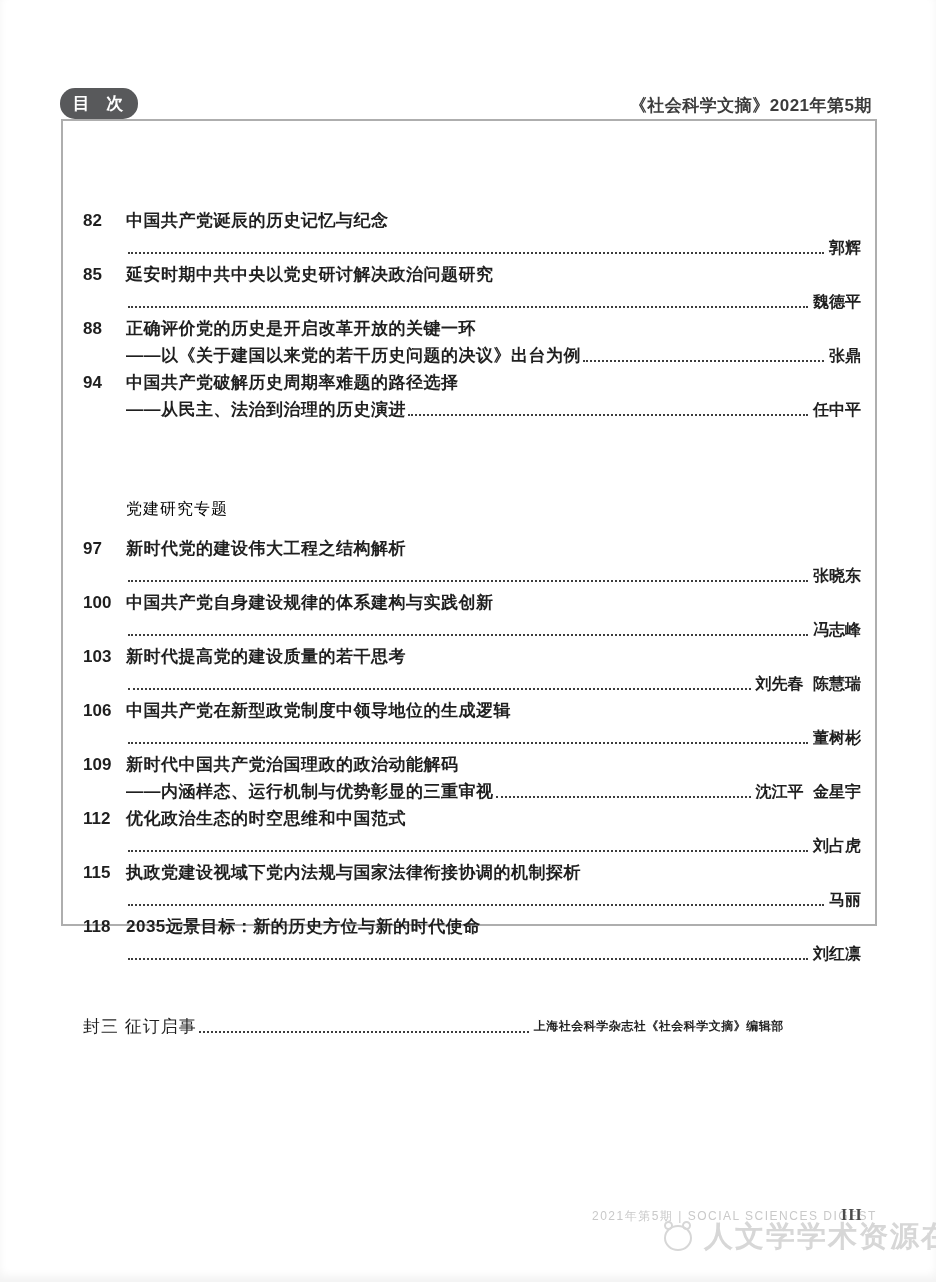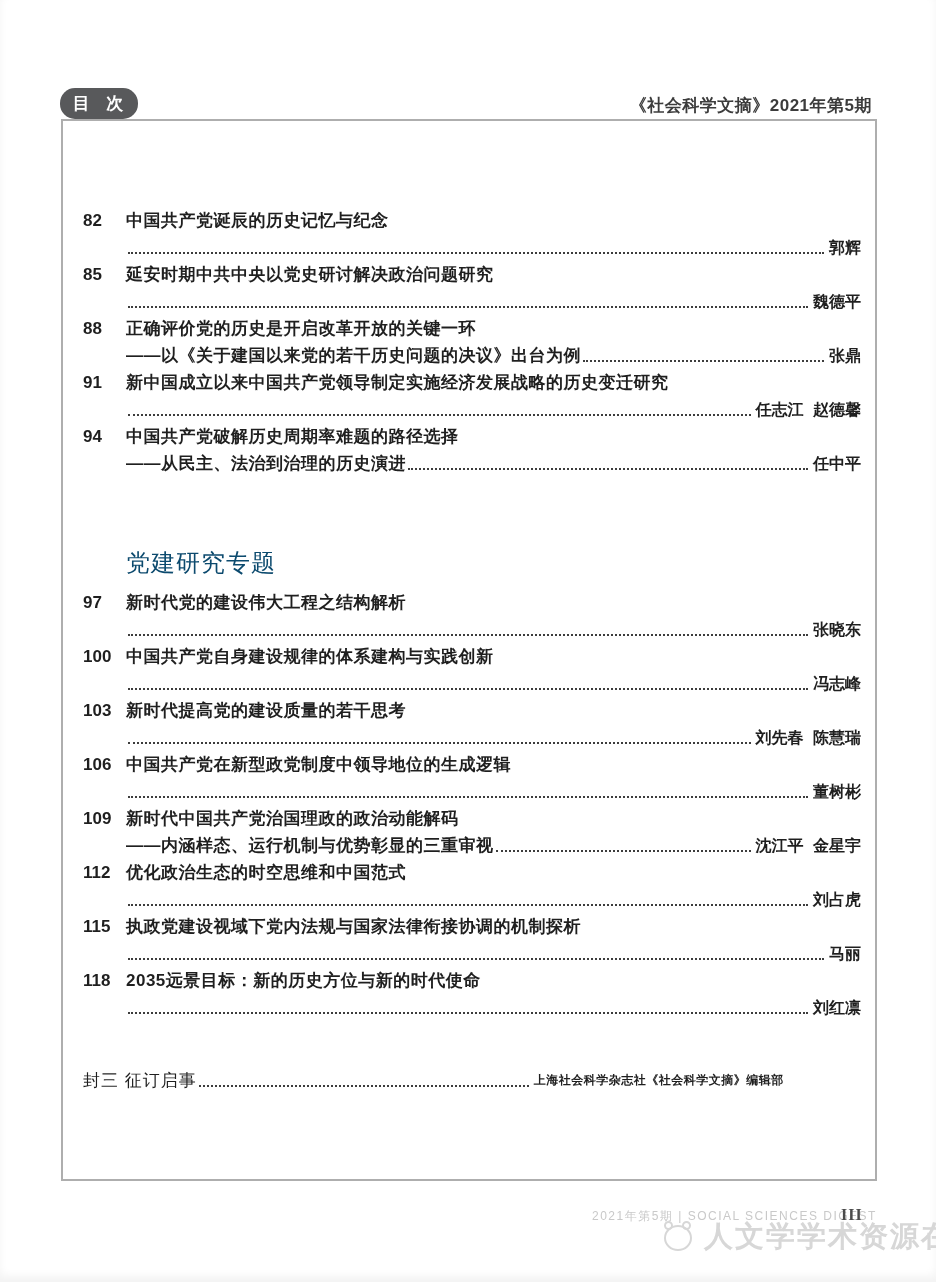--- a/index.html
+++ b/index.html
@@ -23,21 +23,21 @@
     padding-left:4px;box-sizing:border-box;border-radius:15px;
   }
   .journal-issue{
     position:absolute;top:94px;right:64px;
     font-size:17px;font-weight:bold;color:#3c3c3c;
     letter-spacing:0.5px;
   }
   
   .frame{
     position:absolute;left:61px;top:119px;
-    width:816px;height:1062px;
+    width:816px;height:807px;
     border:2px solid #aeaeae;
     box-sizing:border-box;
     padding:86px 14px 0 20px;
   }
   .entry{height:54px;}
   .row-title{display:flex;align-items:baseline;line-height:27px;}
   .no{
     min-width:34px;margin-right:9px;
     font-size:17px;font-weight:bold;white-space:nowrap;
   }
@@ -48,21 +48,21 @@
   }
   .subtitle{font-size:17px;font-weight:bold;white-space:nowrap;letter-spacing:0.5px;}
   .dots{
     flex:1;
     border-bottom:2px dotted #3d3d3d;
     margin:0 5px 7px 2px;
     min-width:20px;
   }
   .authors{font-size:16px;font-weight:bold;white-space:nowrap;word-spacing:5px;}
   .section-heading{
-    font-size:24px;color:#0c4a6e;font-weight:normal;
+    font-size:16px;color:#000000;font-weight:normal;
     letter-spacing:1px;
     line-height:27px;
     margin:72px 0 13px 0;
     padding-left:43px;
   }
   .backmatter-row{
     display:flex;align-items:flex-end;line-height:27px;
     margin-top:46px;
   }
   .bm-label{font-size:17px;font-weight:normal;white-space:nowrap;letter-spacing:1px;}
@@ -141,30 +141,20 @@
             <span class="title">正确评价党的历史是开启改革开放的关键一环</span>
           </div>
           <div class="row-leader">
             <span class="subtitle">——以《关于建国以来党的若干历史问题的决议》出台为例</span>
             <span class="dots"></span>
             <span class="authors">张鼎</span>
           </div>
         </div>
         <div class="entry">
           <div class="row-title">
-            <span class="no">91</span>
-            <span class="title">新中国成立以来中国共产党领导制定实施经济发展战略的历史变迁研究</span>
-          </div>
-          <div class="row-leader">
-            <span class="dots"></span>
-            <span class="authors">任志江 赵德馨</span>
-          </div>
-        </div>
-        <div class="entry">
-          <div class="row-title">
             <span class="no">94</span>
             <span class="title">中国共产党破解历史周期率难题的路径选择</span>
           </div>
           <div class="row-leader">
             <span class="subtitle">——从民主、法治到治理的历史演进</span>
             <span class="dots"></span>
             <span class="authors">任中平</span>
           </div>
         </div>
         <div class="section-heading">党建研究专题</div>

